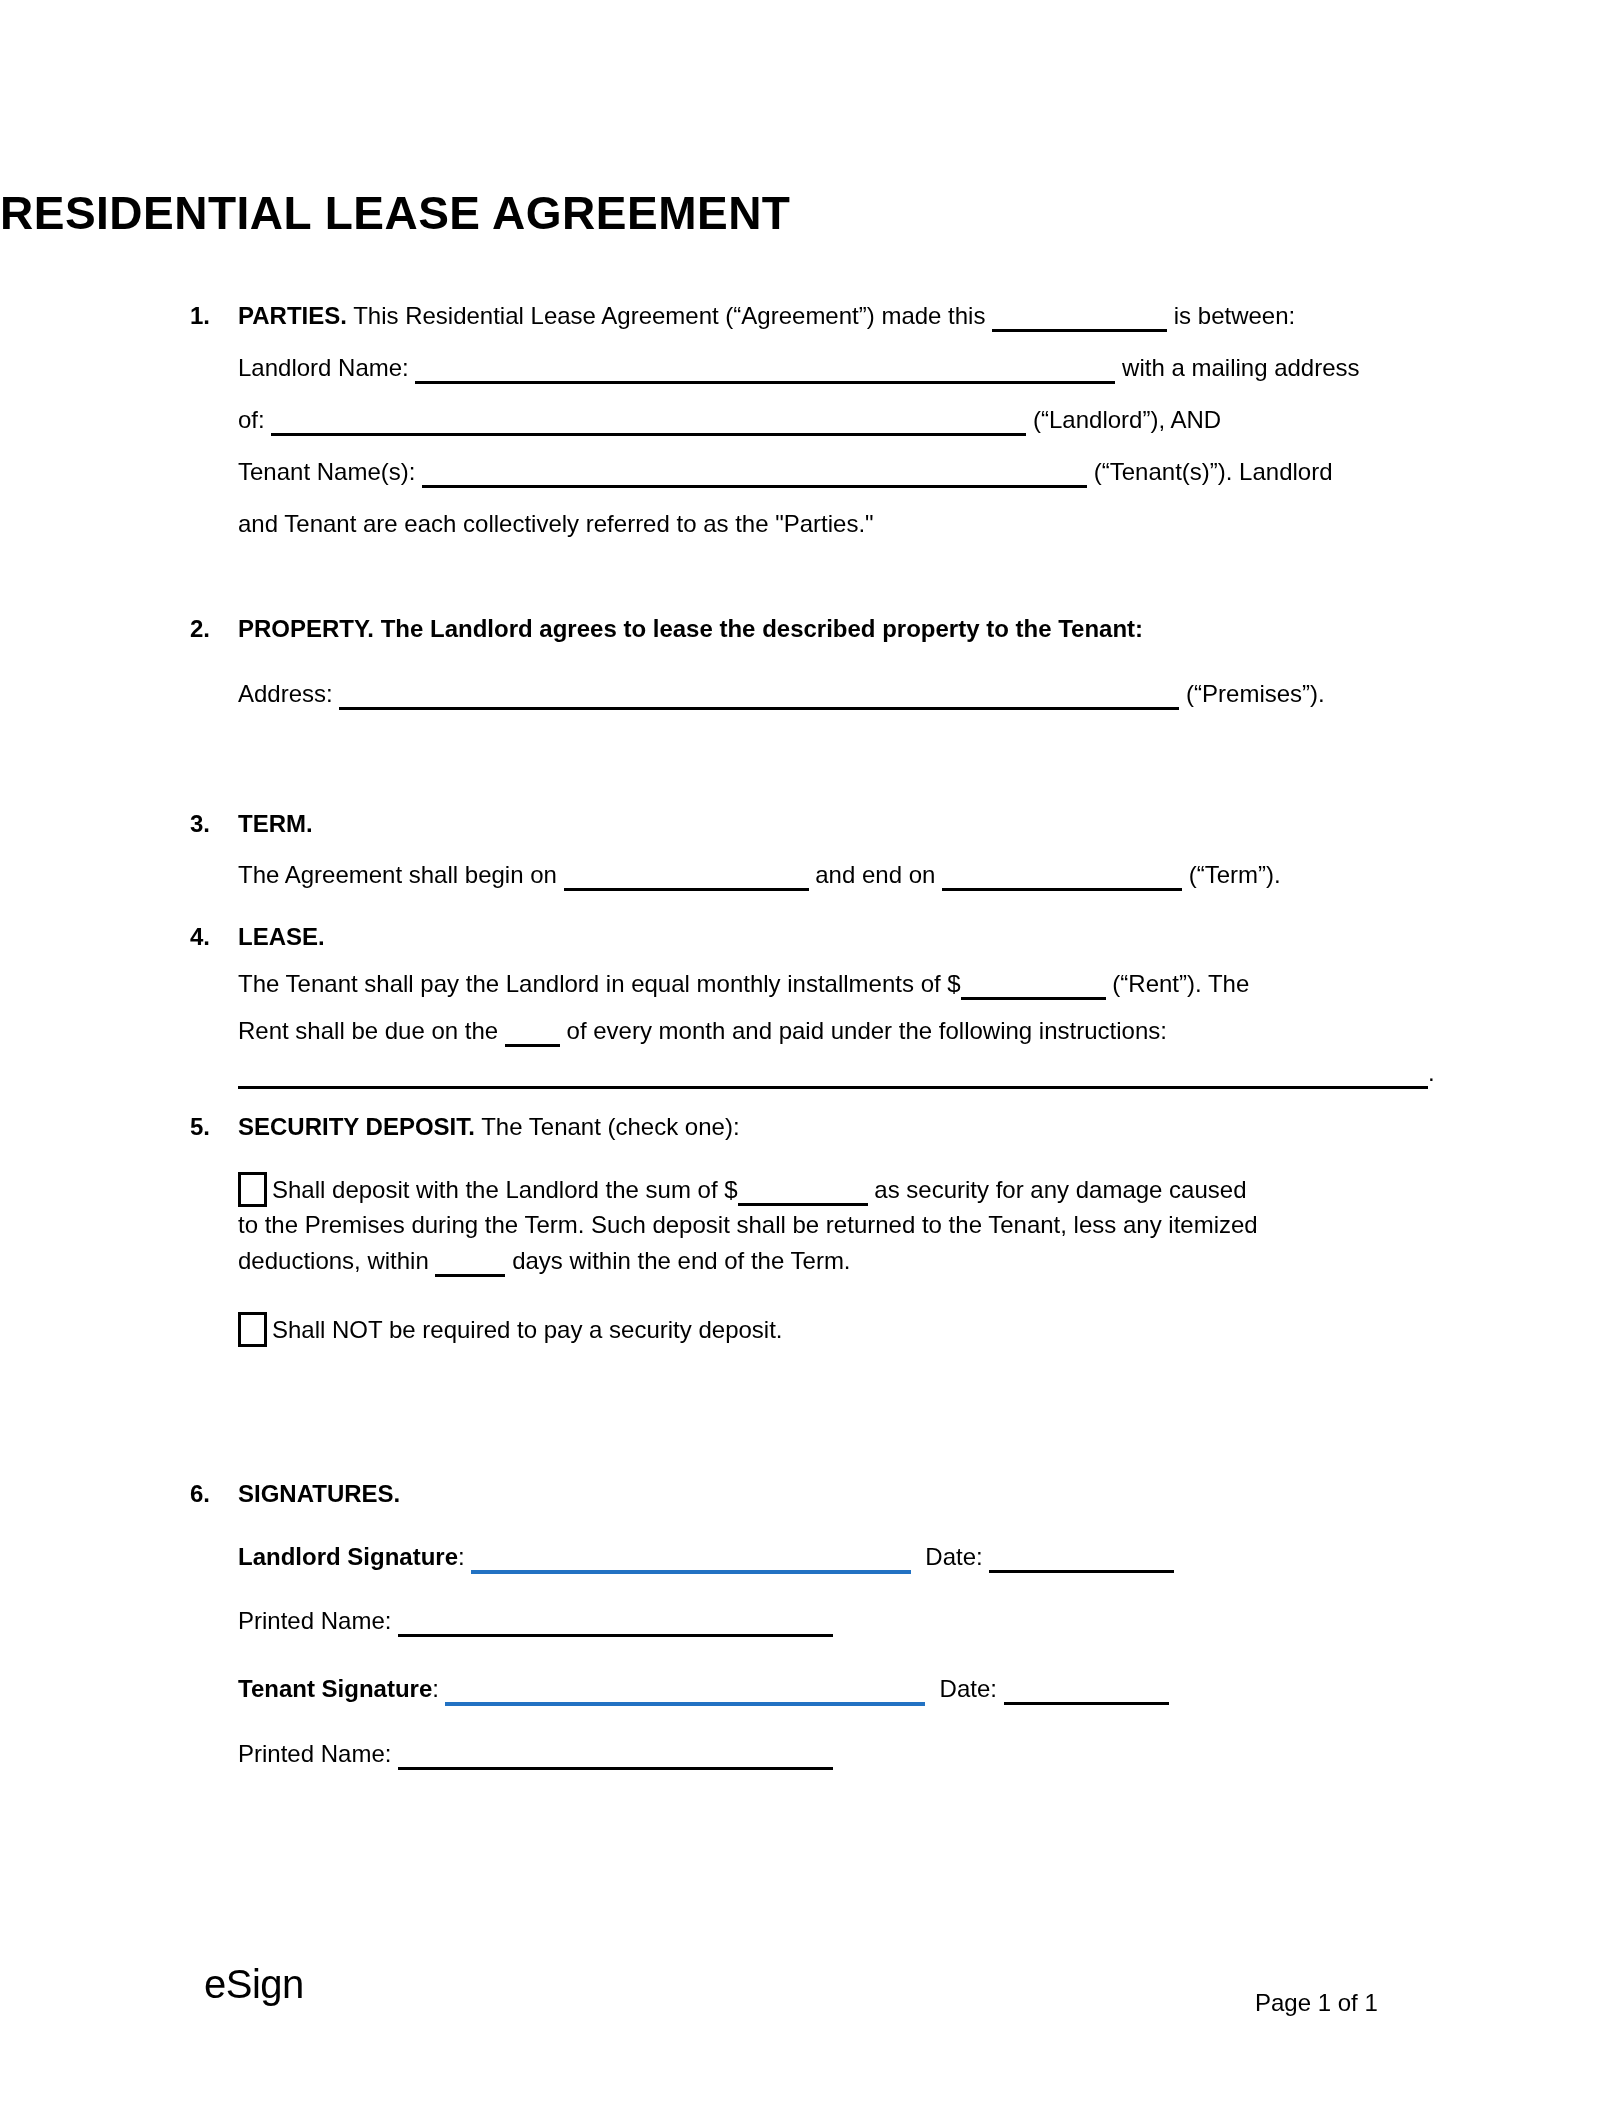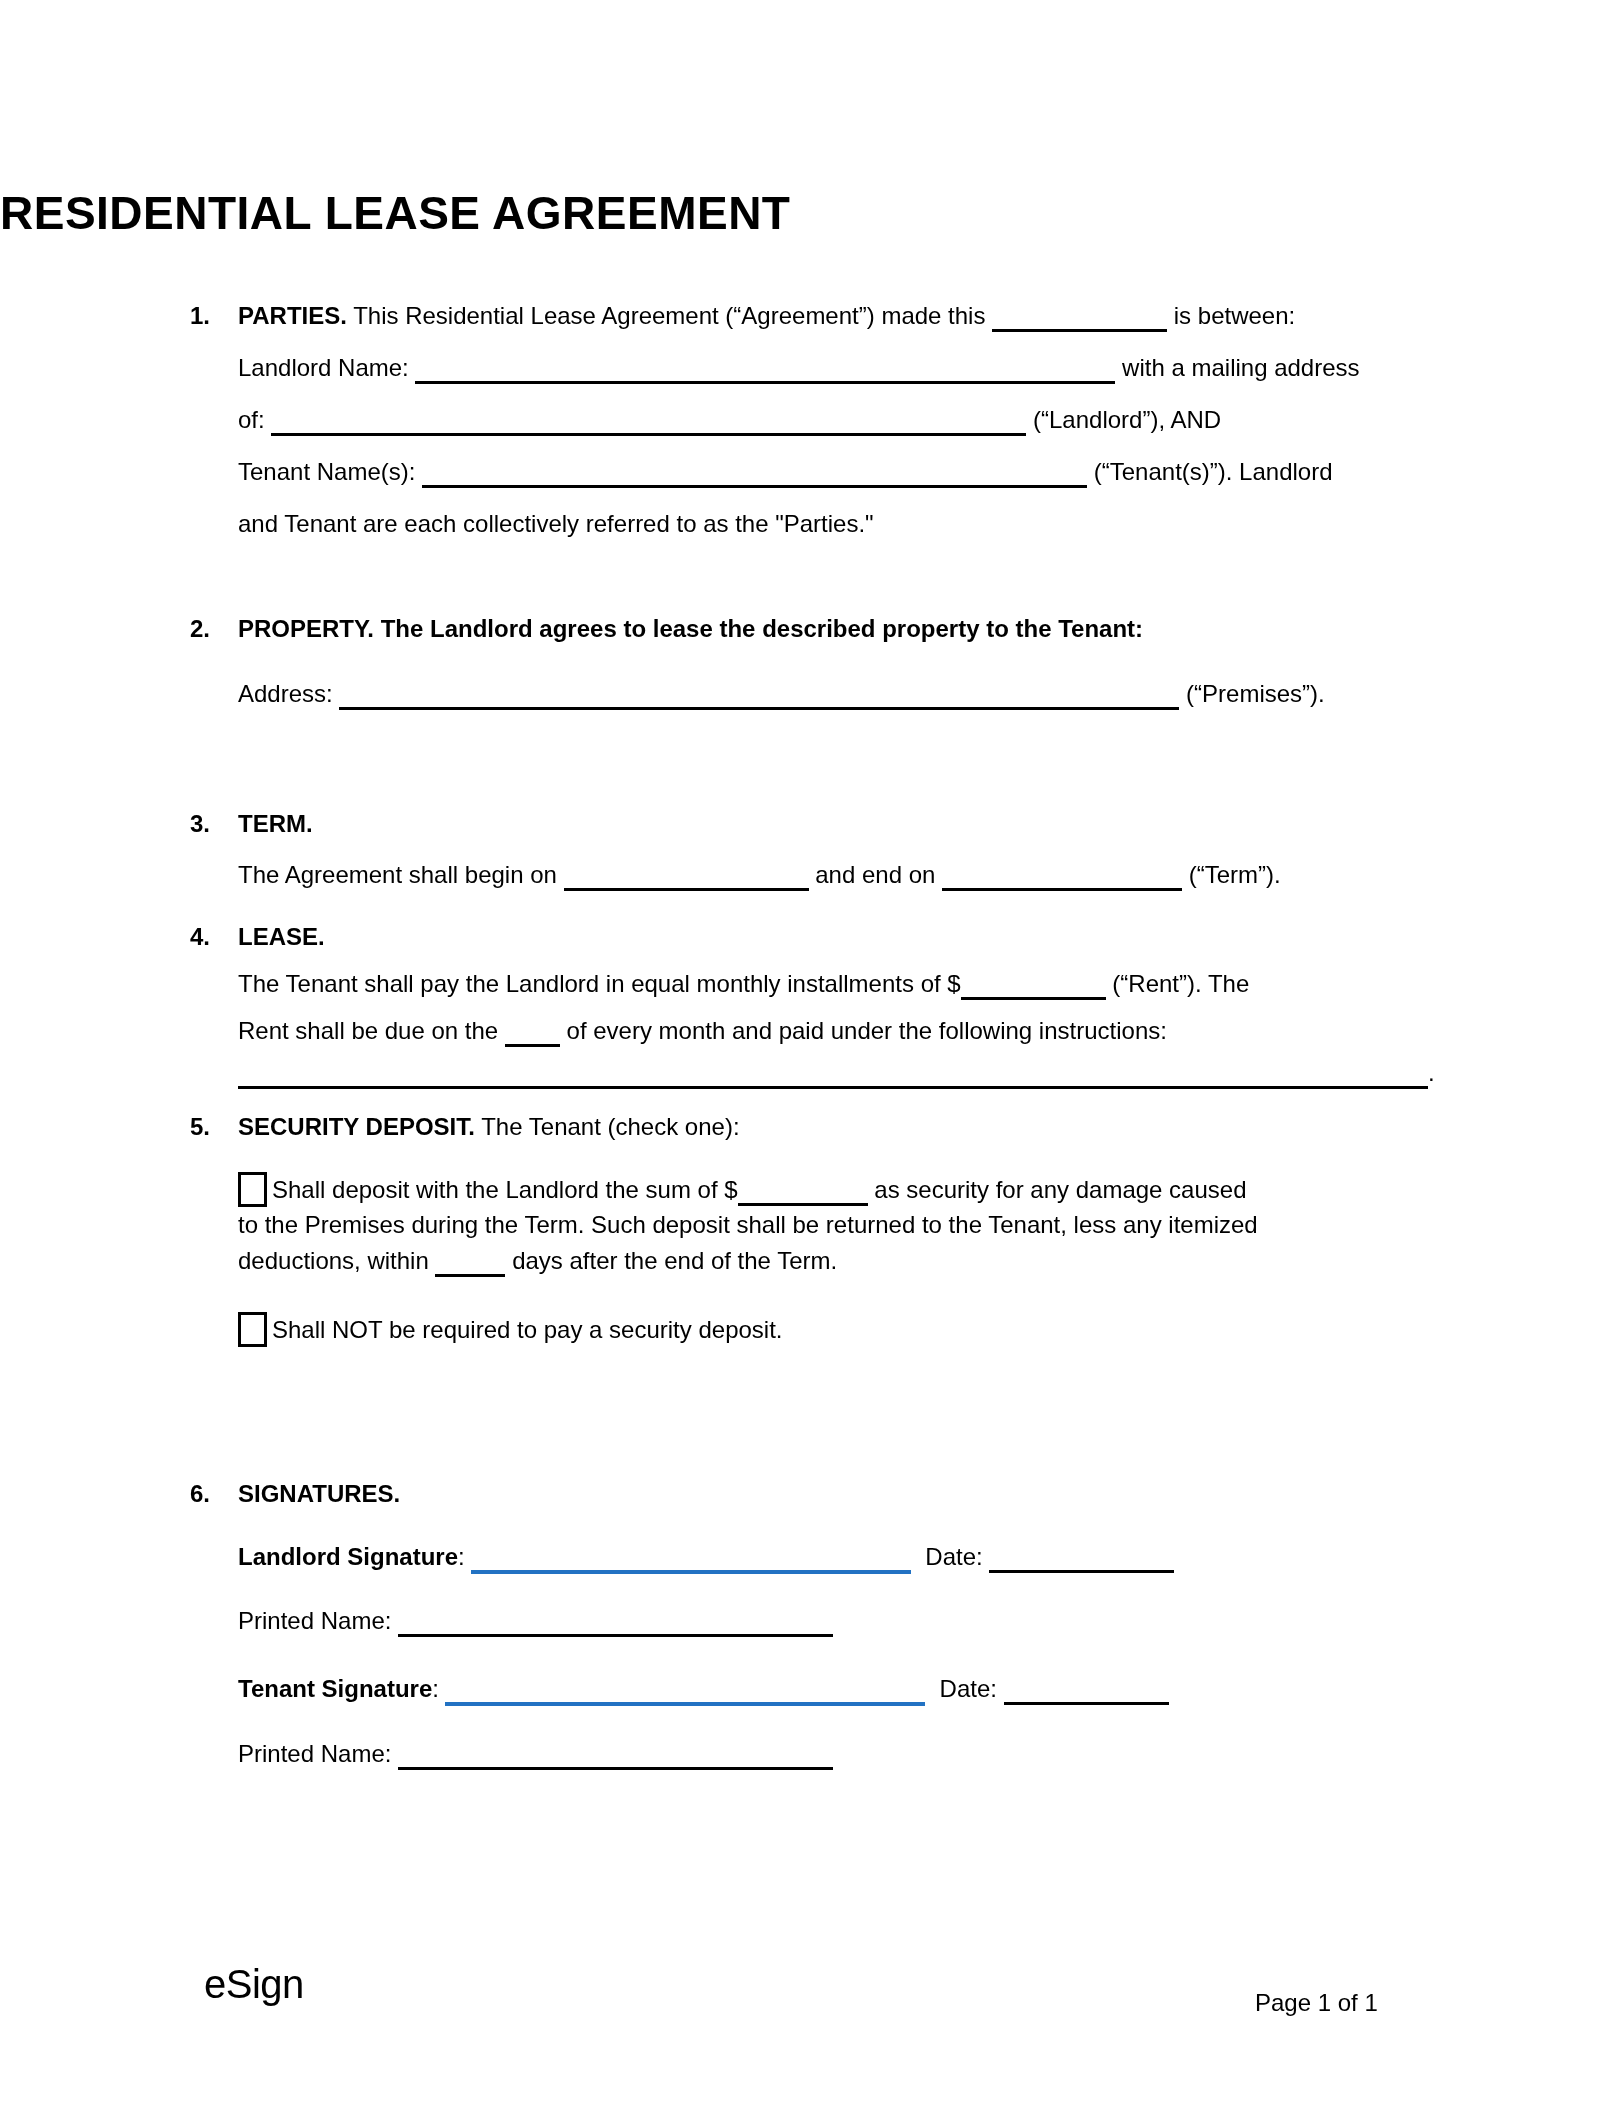--- a/index.html
+++ b/index.html
@@ -163,21 +163,21 @@
     <div class="line" style="top:1208px">
       <span>to the Premises during the Term. Such deposit shall be returned to the Tenant, less any itemized</span>
     </div>
     <div class="line" style="top:1172px">
       <span class="checkbox"></span><span>Shall deposit with the Landlord the sum of $</span><span class="blank" style="width:130px"></span>
       <span>as security for any damage caused</span>
     </div>
     <div class="line" style="top:1244px">
       <span>deductions, within</span>
       <span class="blank" style="width:70px"></span>
-      <span>days after the end of the Term.</span>
+      <span>days within the end of the Term.</span>
     </div>
     <div class="line" style="top:1312px">
       <span class="checkbox"></span><span>Shall NOT be required to pay a security deposit.</span>
     </div>
 
     <div class="line" style="top:1477px">
       <span class="num">6.</span>
       <span class="hd">SIGNATURES.</span>
     </div>
     <div class="line" style="top:1540px">

